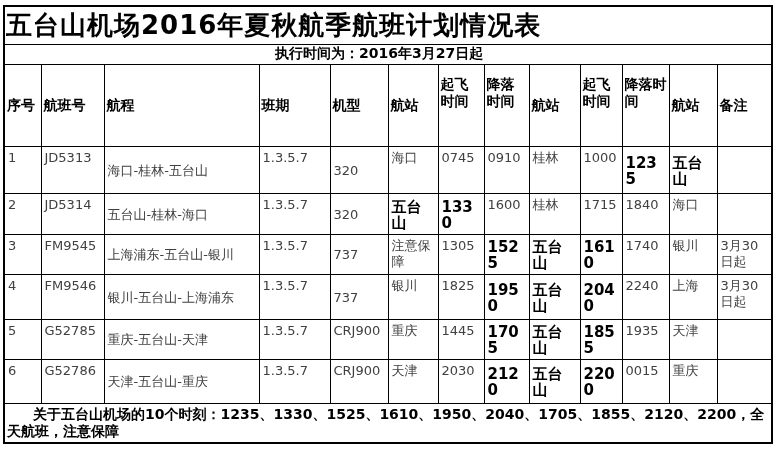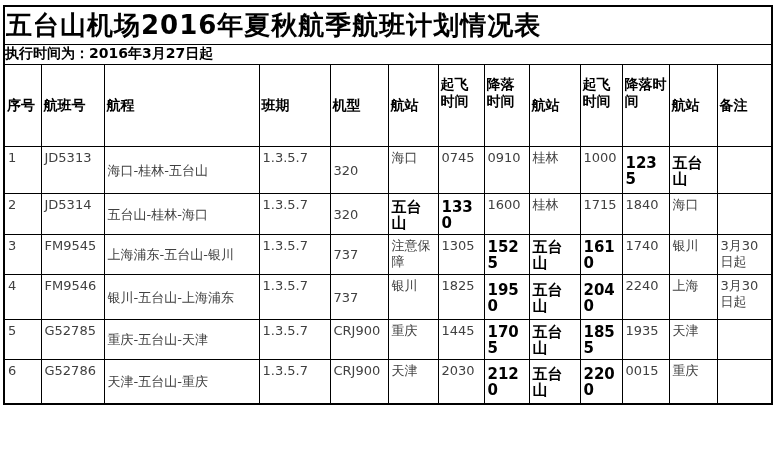--- a/index.html
+++ b/index.html
@@ -43,21 +43,21 @@
   td.title-cell {
     font-size: 26px;
     font-weight: bold;
     text-align: left;
     vertical-align: middle;
     letter-spacing: 1px;
   }
   td.exec-cell {
     font-size: 14px;
     font-weight: bold;
-    text-align: left;
+    text-align: center;
     vertical-align: middle;
     padding: 0 18px 1px 0;
   }
   td.hc {
     font-size: 14px;
     font-weight: bold;
     text-align: left;
     vertical-align: middle;
     padding: 1px 2px;
     line-height: 17px;
@@ -223,15 +223,20 @@
     <td class="d">天津</td>
     <td class="d">2030</td>
     <td class="d b">2120</td>
     <td class="d b">五台山</td>
     <td class="d b">2200</td>
     <td class="d">0015</td>
     <td class="d">重庆</td>
     <td class="d"></td>
   </tr>
 
+  <tr class="r-note">
+    <td class="note-cell" colspan="13">
+      <div class="note-text">关于五台山机场的10个时刻：1235、1330、1525、1610、1950、2040、1705、1855、2120、2200，全天航班，注意保障</div>
+    </td>
+  </tr>
 </tbody>
     </table>
 </div>
 
 </body></html>

